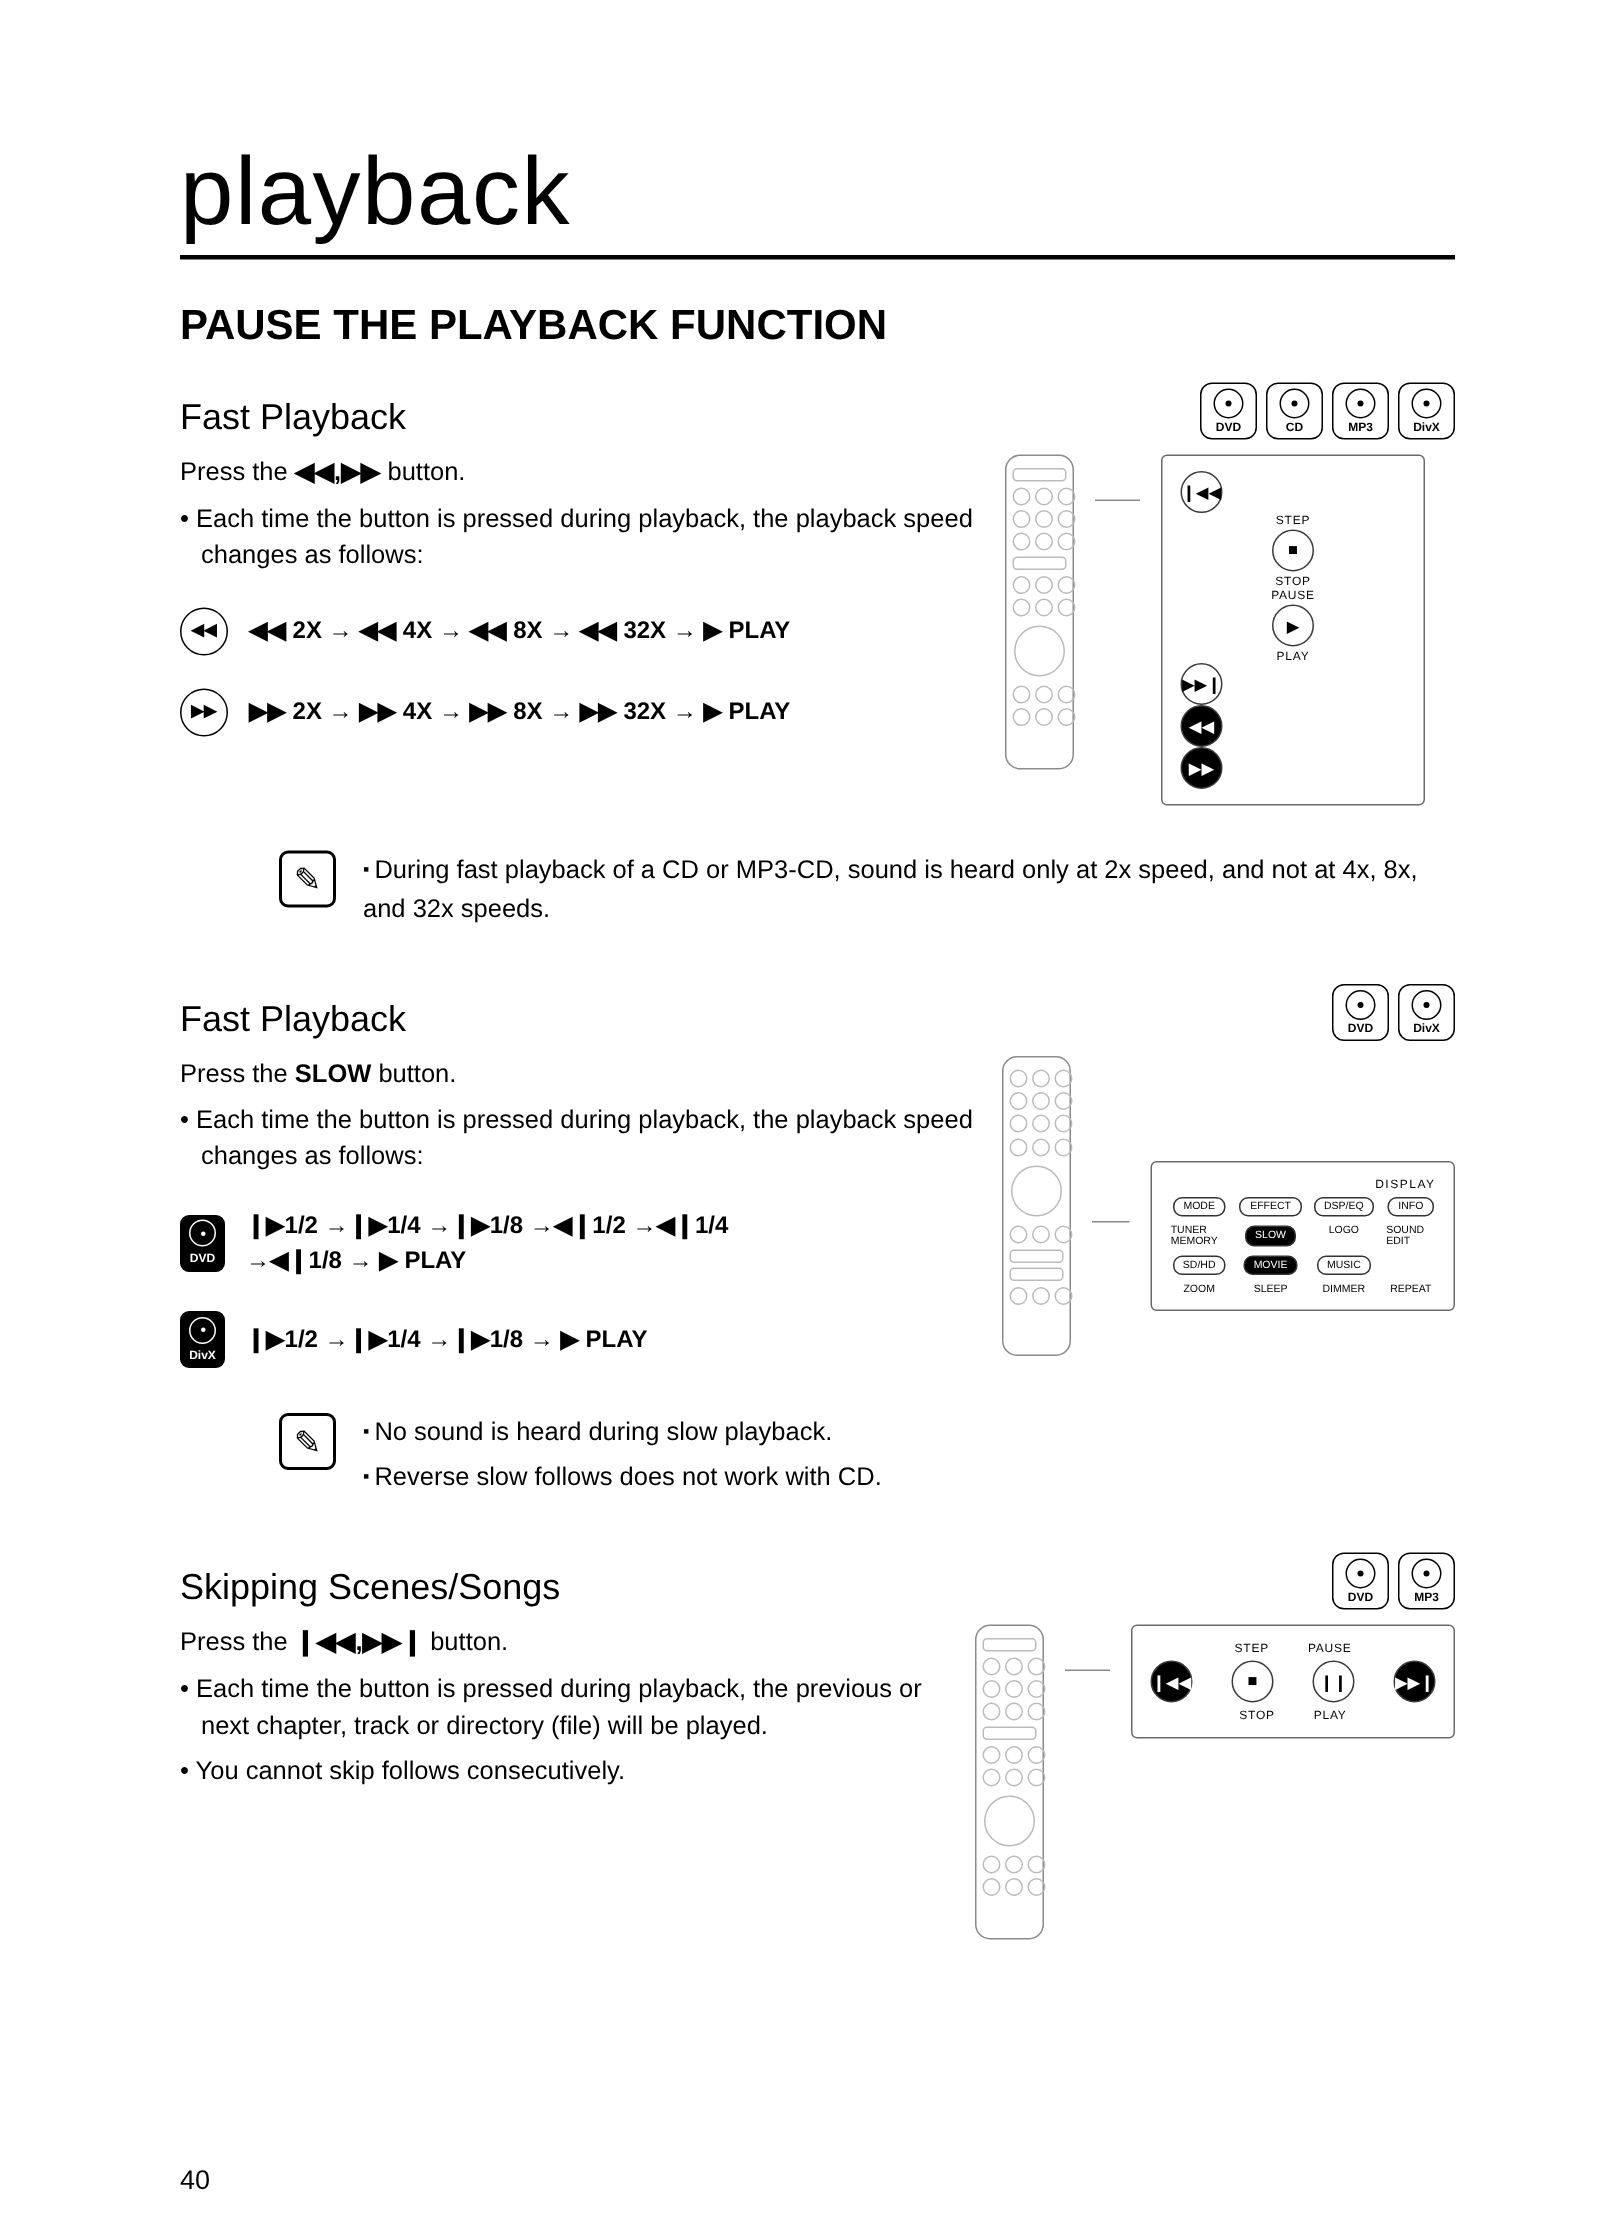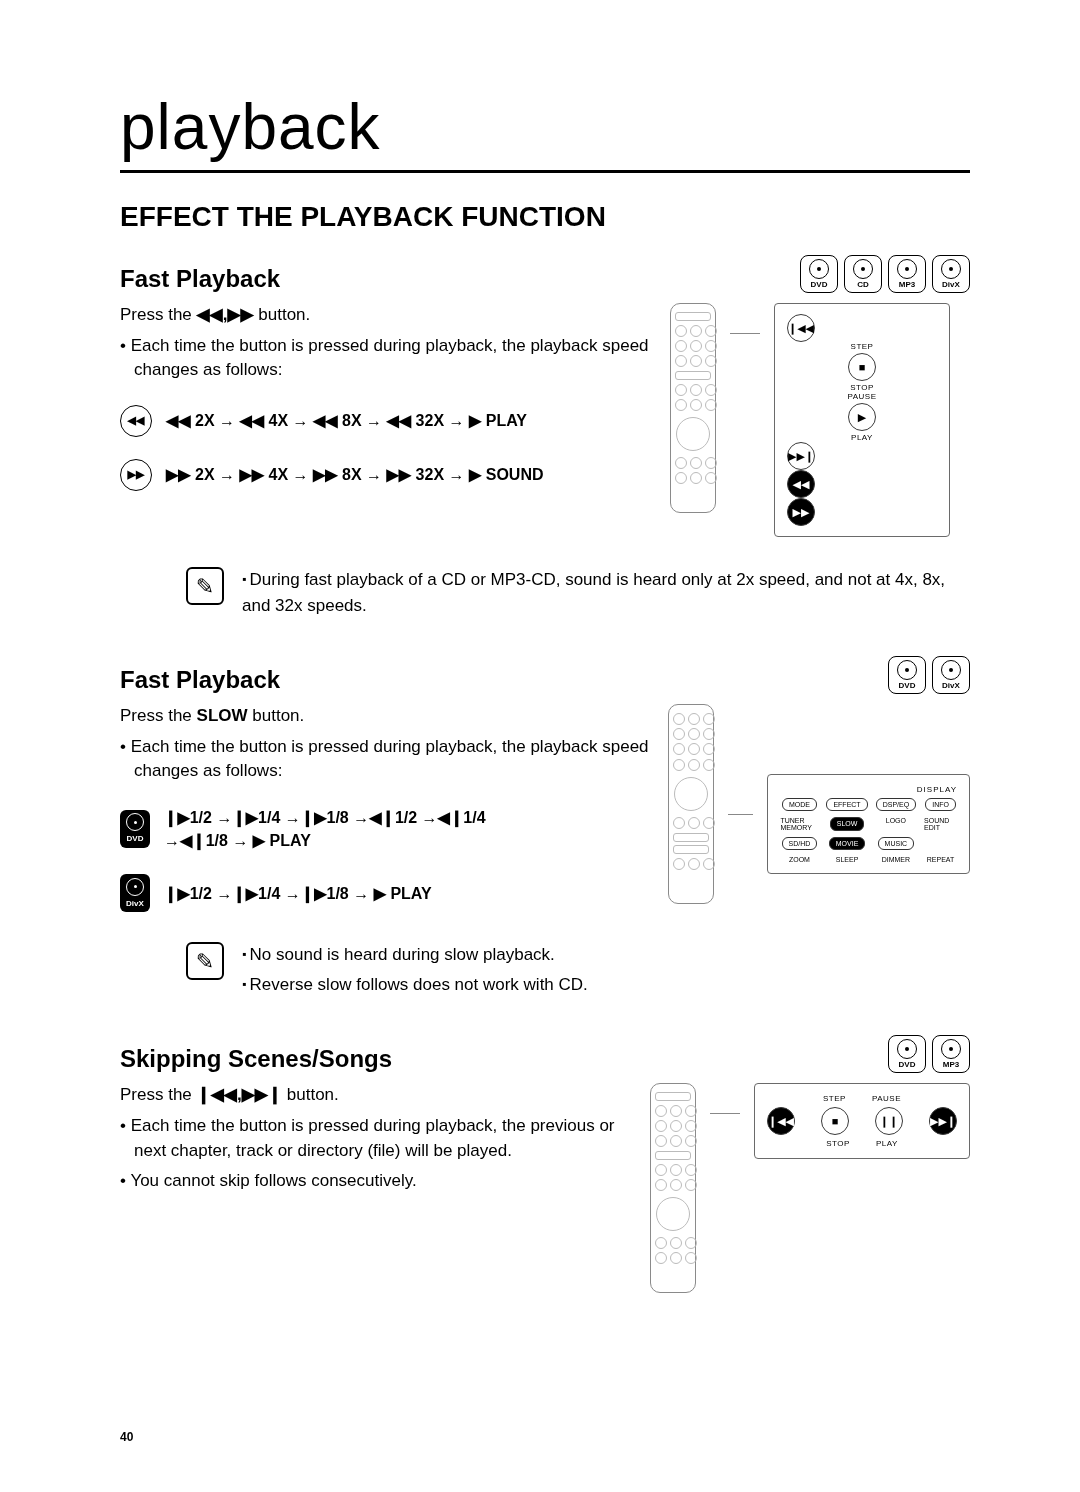--- a/index.html
+++ b/index.html
@@ -1,20 +1,20 @@
 <!DOCTYPE html>
 <html><head>
 <meta charset="utf-8">
 <style>
   html,body{margin:0;padding:0;background:#fff;color:#000;font-family:Helvetica,Arial,sans-serif}
   .page{width:1080px;height:1492px;box-sizing:border-box;padding:90px 110px 60px 120px;position:relative}
   .page-title{font-size:64px;font-weight:300;letter-spacing:1px;border-bottom:3px solid #000;padding-bottom:6px;margin-bottom:28px}
   .section-title{font-size:28px;font-weight:700;margin:0 0 22px 0}
   .sub-head-row{display:flex;align-items:flex-end;justify-content:space-between;margin-bottom:10px}
-  .sub-title{font-size:24px;font-weight:700;margin:0}
+  .sub-title{font-size:24px;font-weight:400;margin:0}
   .disc-badges{display:flex;gap:6px}
   .disc{width:36px;height:36px;border:1.5px solid #000;border-radius:8px;display:flex;flex-direction:column;align-items:center;justify-content:center;font-size:8px;font-weight:700;line-height:1}
   .disc .dot{width:18px;height:18px;border:1.5px solid #000;border-radius:50%;display:flex;align-items:center;justify-content:center;margin-bottom:2px}
   .disc .dot::after{content:"";width:4px;height:4px;border-radius:50%;background:#000}
   .body-row{display:flex;gap:14px;align-items:flex-start}
   .text-col{flex:1;font-size:17px;line-height:1.45}
   .text-col .press{margin:0 0 6px 0}
   .text-col .bullet{margin:0 0 6px 0;padding-left:14px;text-indent:-14px}
   .text-col .bullet::before{content:"• "}
   .scheme-row{display:flex;align-items:center;gap:14px;margin-top:22px;font-size:16px;font-weight:700}
@@ -37,30 +37,30 @@
   .note-icon{width:34px;height:34px;border:2px solid #000;border-radius:6px;display:flex;align-items:center;justify-content:center;font-size:22px;flex:0 0 34px}
   .note ul{margin:0;padding:0;list-style:none}
   .note li::before{content:"▪  ";font-size:12px;position:relative;top:-2px}
   .note li{margin-bottom:4px}
   .disc-mini{width:30px;height:38px;display:flex;flex-direction:column;align-items:center;justify-content:center;border-radius:6px;background:#000;color:#fff;font-size:8px;font-weight:700;flex:0 0 30px}
   .disc-mini .dotw{width:16px;height:16px;border:1.5px solid #fff;border-radius:50%;display:flex;align-items:center;justify-content:center;margin-bottom:2px}
   .disc-mini .dotw::after{content:"";width:3px;height:3px;border-radius:50%;background:#fff}
   .callout-slow{display:grid;grid-template-columns:repeat(4,auto);gap:6px 8px;font-size:7px;justify-items:center}
   .callout-slow .pill{border:1px solid #333;border-radius:6px;padding:2px 6px;font-size:7px}
   .callout-slow .pill.hl{background:#000;color:#fff}
-  .pagenum{position:absolute;bottom:48px;left:120px;font-size:12px;font-weight:700}
+  .pagenum{position:absolute;bottom:28px;left:120px;font-size:18px;font-weight:400}
   b{font-weight:700}
   .callout-title{font-size:8px;letter-spacing:1px;text-align:right;margin-bottom:4px}
 </style>
 </head>
 <body>
 
 <div class="page">
   <div class="page-title">playback</div>
-  <div class="section-title">EFFECT THE PLAYBACK FUNCTION</div>
+  <div class="section-title">PAUSE THE PLAYBACK FUNCTION</div>
 
   <div class="sub-head-row">
     <h3 class="sub-title">Fast Playback</h3>
     <div class="disc-badges">
       <span class="disc">
           <span class="dot"></span>
           <span>DVD</span>
         </span>
       <span class="disc">
           <span class="dot"></span>
@@ -82,21 +82,21 @@
       <p class="press">
         <span>Press the </span><b>◀◀,▶▶</b><span> button.</span>
       </p>
       <p class="bullet">Each time the button is pressed during playback, the playback speed changes as follows:</p>
       <div class="scheme-row">
         <span class="circ-btn">◀◀</span>
         <span>◀◀ 2X → ◀◀ 4X → ◀◀ 8X → ◀◀ 32X → ▶ PLAY</span>
       </div>
       <div class="scheme-row">
         <span class="circ-btn">▶▶</span>
-        <span>▶▶ 2X → ▶▶ 4X → ▶▶ 8X → ▶▶ 32X → ▶ SOUND</span>
+        <span>▶▶ 2X → ▶▶ 4X → ▶▶ 8X → ▶▶ 32X → ▶ PLAY</span>
       </div>
     </div>
 
     <div class="diagram">
       <div class="remote">
         <div class="grid">
             <span class="wide"></span>
           </div>
         <div class="grid">
             <span class="b"></span>

